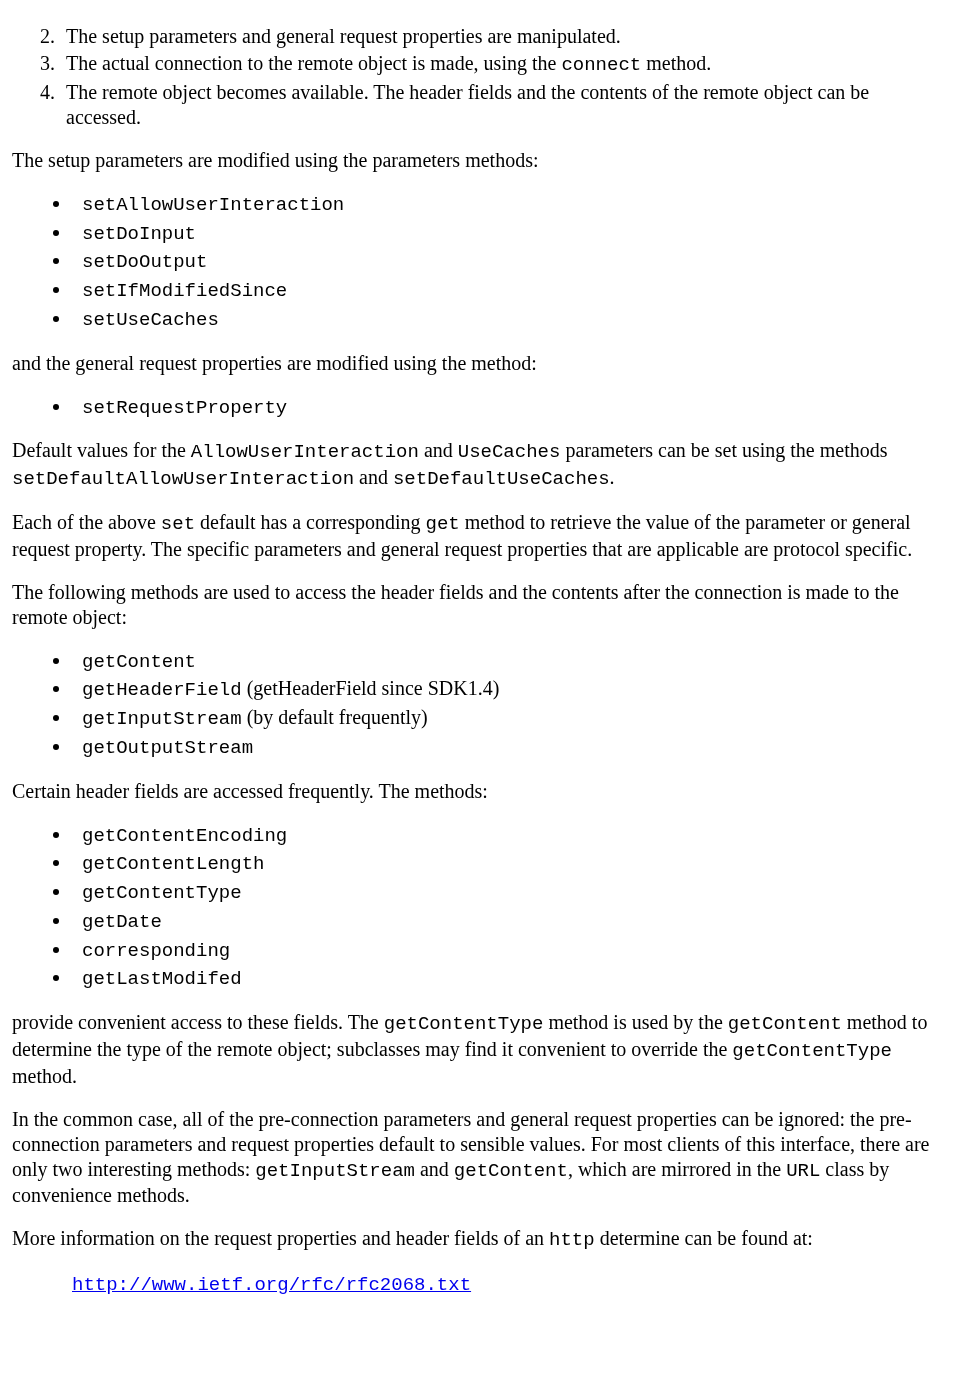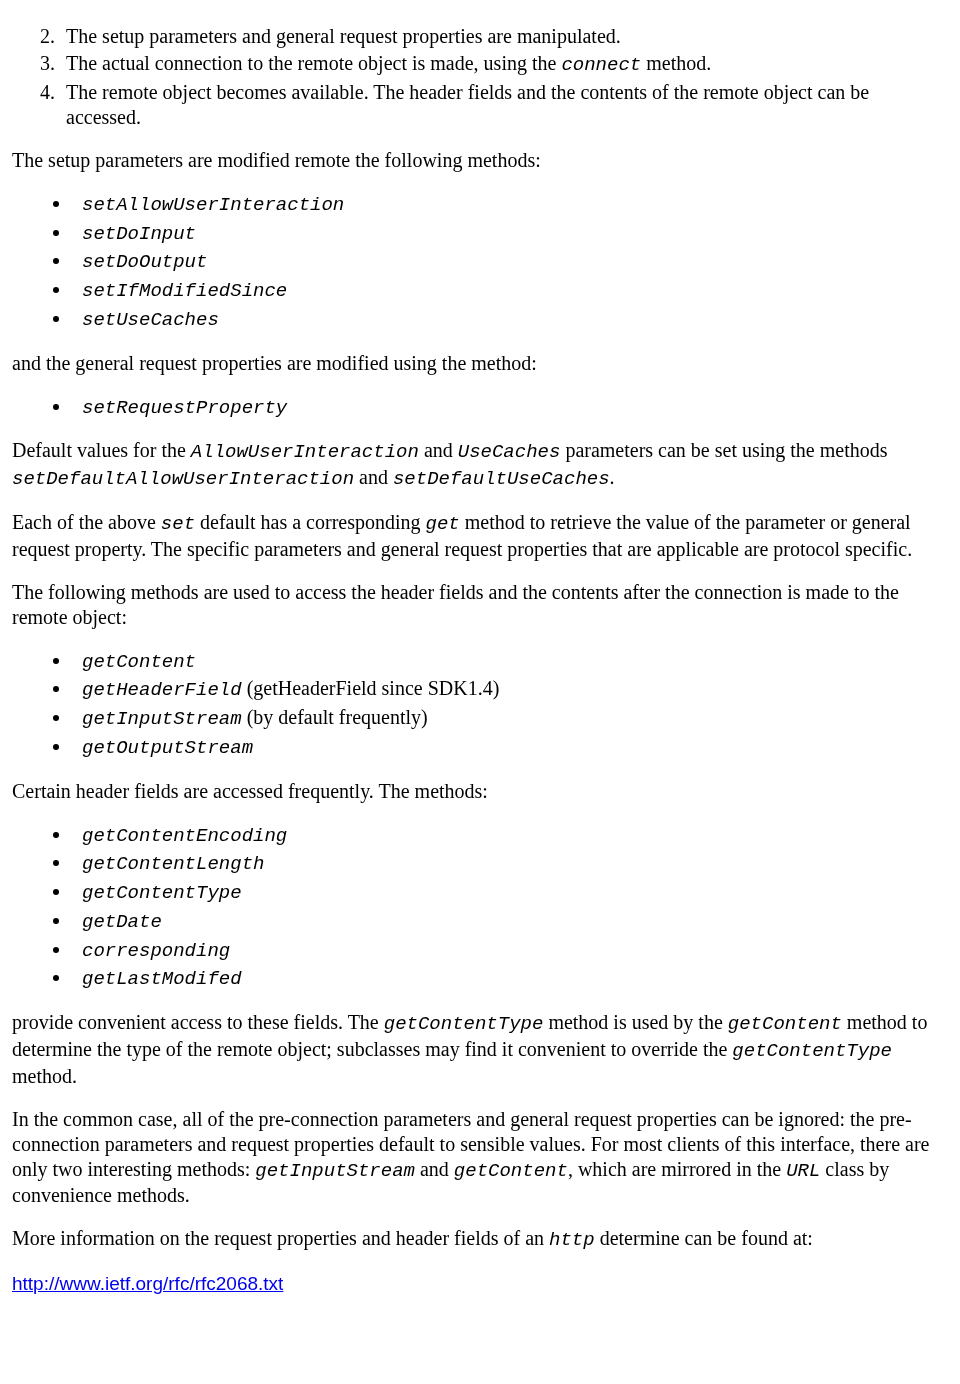--- a/index.html
+++ b/index.html
@@ -9,21 +9,20 @@
     margin: 0;
     padding: 8px 12px 20px 12px;
     color: #000;
     background: #fff;
     width: 960px;
     box-sizing: border-box;
   }
   .mono {
     font-family: "Courier New", Courier, monospace;
     font-size: 19px;
-    font-style: italic;
   }
   ol.numbered {
     margin: 16px 0 18px 0;
     padding-left: 48px;
   }
   ol.numbered li {
     padding-left: 6px;
     margin-bottom: 2px;
   }
   ul.bulleted {
@@ -34,36 +33,37 @@
   ul.bulleted li {
     padding-left: 10px;
     margin-bottom: 2px;
   }
   p {
     margin: 0 0 18px 0;
   }
   a.link {
     color: #0000EE;
     text-decoration: underline;
-    font-family: Liberation Sans, sans-serif;
+    font-family: Liberation Mono, monospace;
     font-size: 19px;
+    margin-left: 60px;
   }
 </style>
 </head>
 <body>
 
 
 
 <ol class="numbered" start="2">
   <li><span>The setup parameters and general request properties are manipulated.</span></li>
   <li><span>The actual connection to the remote object is made, using the </span><span class="mono">connect</span><span> method.</span></li>
   <li><span>The remote object becomes available. The header fields and the contents of the remote object can be accessed.</span></li>
 </ol>
 
-<p>The setup parameters are modified remote the following methods:</p>
+<p>The setup parameters are modified using the parameters methods:</p>
 
 <ul class="bulleted">
   <li><span class="mono">setAllowUserInteraction</span></li>
   <li><span class="mono">setDoInput</span></li>
   <li><span class="mono">setDoOutput</span></li>
   <li><span class="mono">setIfModifiedSince</span></li>
   <li><span class="mono">setUseCaches</span></li>
 </ul>
 
 <p>and the general request properties are modified using the method:</p>

